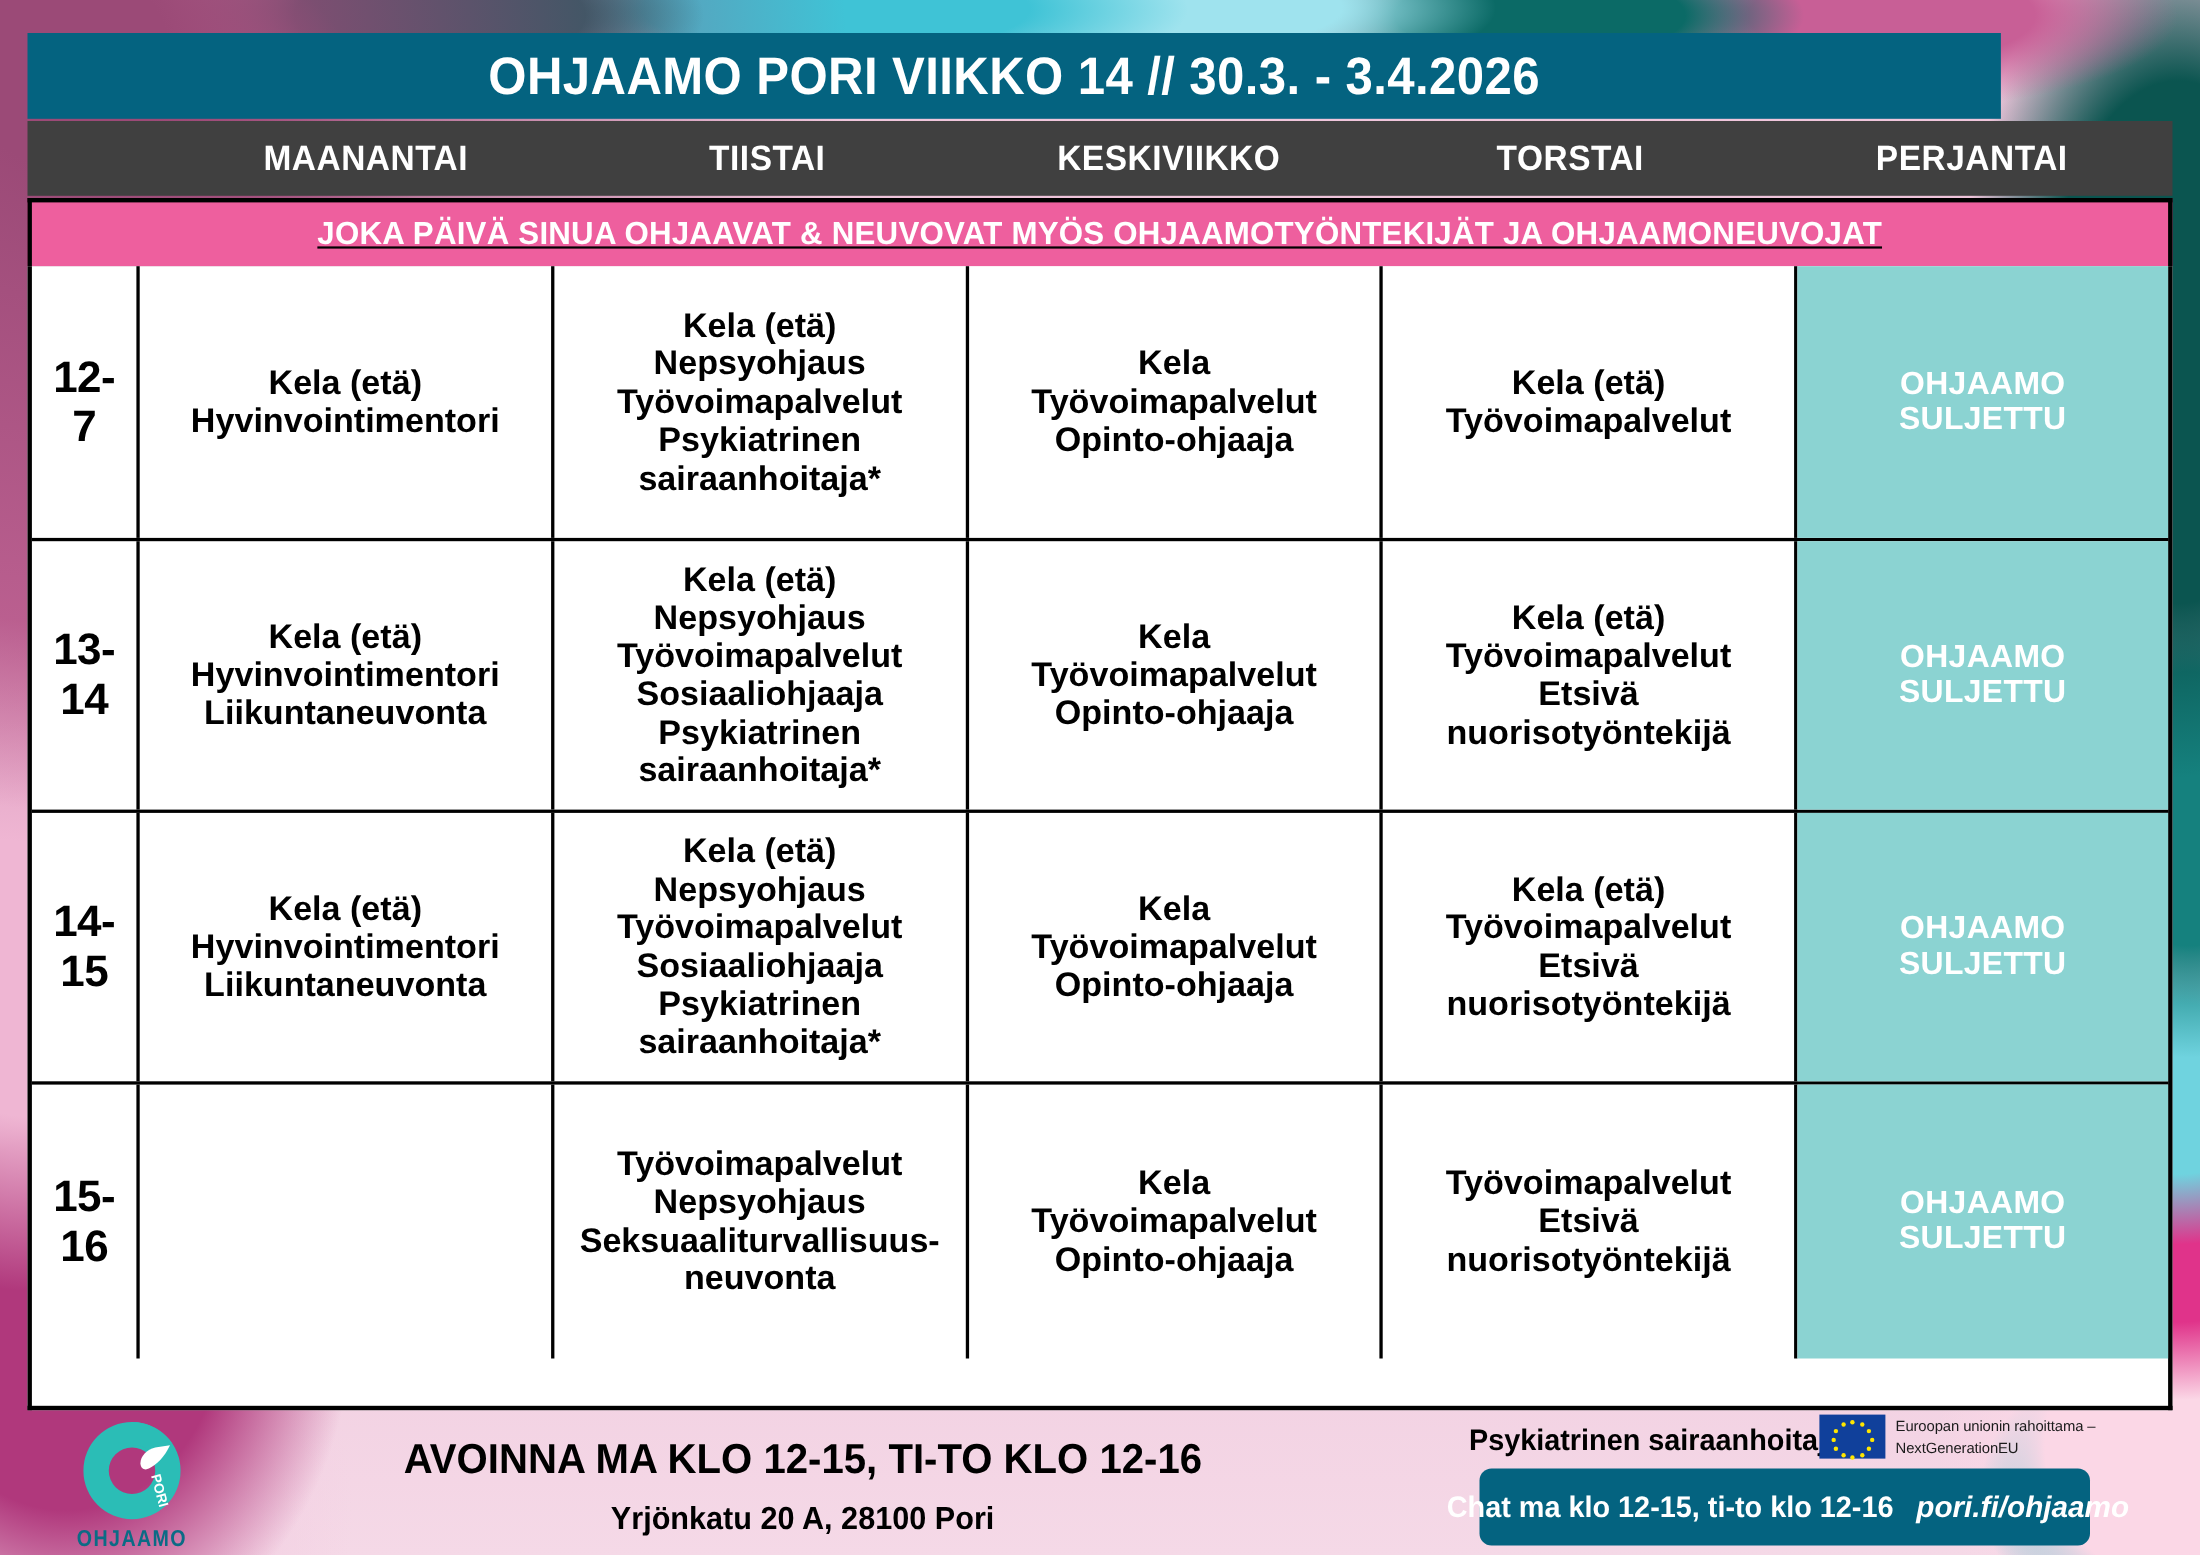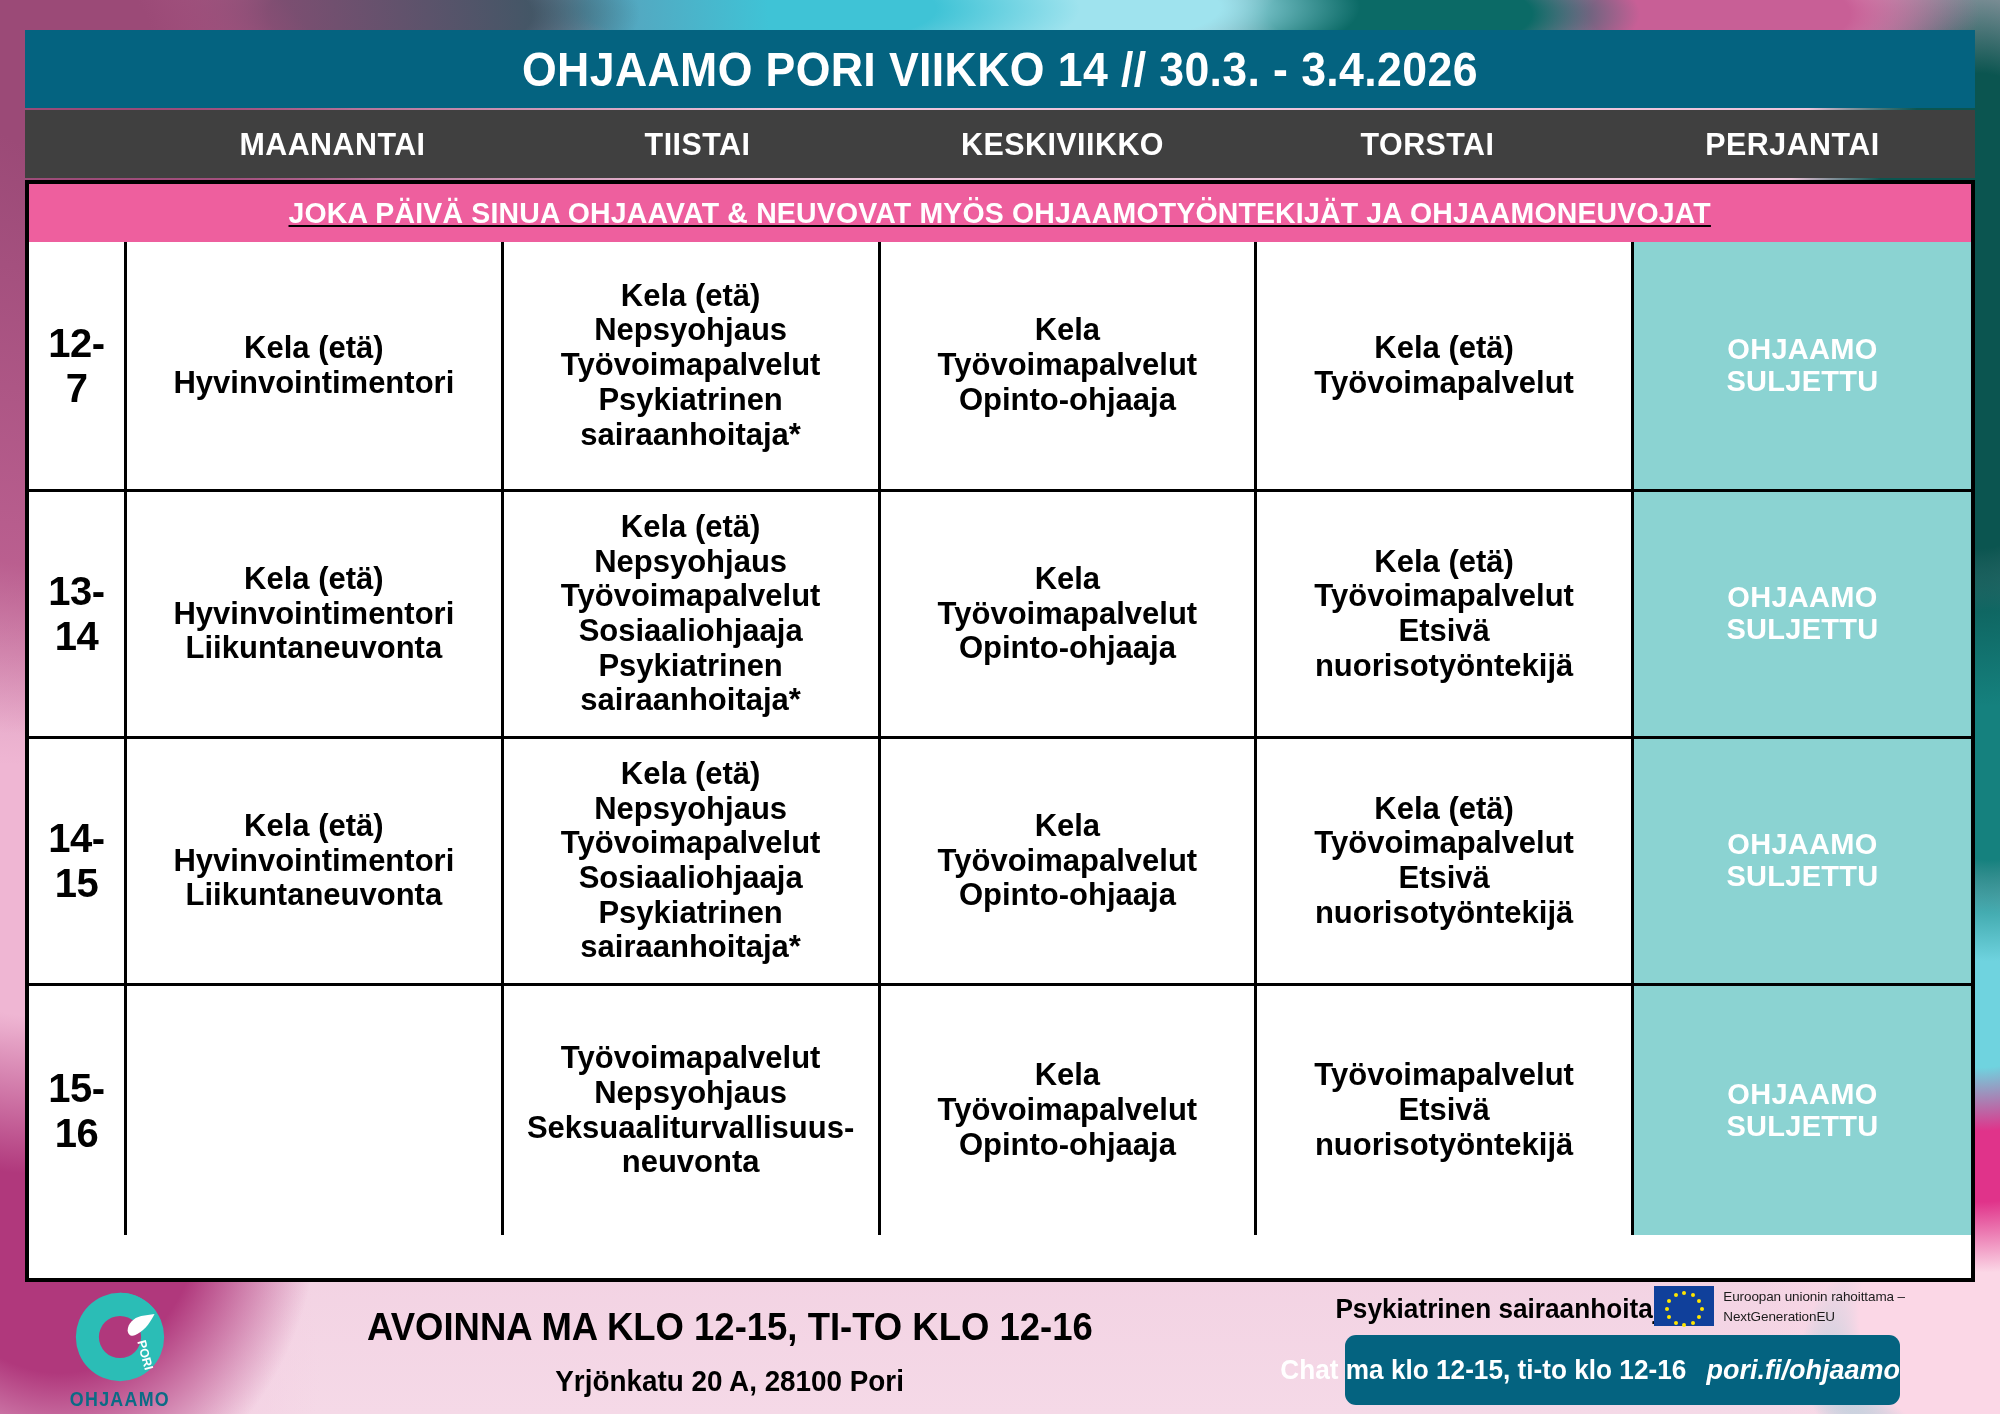--- a/index.html
+++ b/index.html
@@ -45,21 +45,21 @@
     z-index: 2;
     width: 2000px;
     height: 1414px;
   }
 
   
   .title-bar {
     position: absolute;
     left: 25px;
     top: 30px;
-    width: 1950px;
+    width: 1794px;
     height: 78px;
     background: #046380;
     display: flex;
     align-items: center;
     justify-content: center;
   }
   .title-bar .title-text {
     color: #ffffff;
     font-size: 48px;
     font-weight: bold;
@@ -280,21 +280,21 @@
   .chat-pill {
     position: absolute;
     left: 100px;
     top: 53px;
     width: 555px;
     height: 70px;
     background: #046380;
     border-radius: 11px;
     display: flex;
     align-items: center;
-    justify-content: flex-end;
+    justify-content: center;
     gap: 14px;
   }
   .chat-pill .chat-text {
     color: #fff;
     font-size: 27px;
     font-weight: bold;
     white-space: nowrap;
     transform: scaleX(0.97);
   }
   .chat-pill .chat-url {

